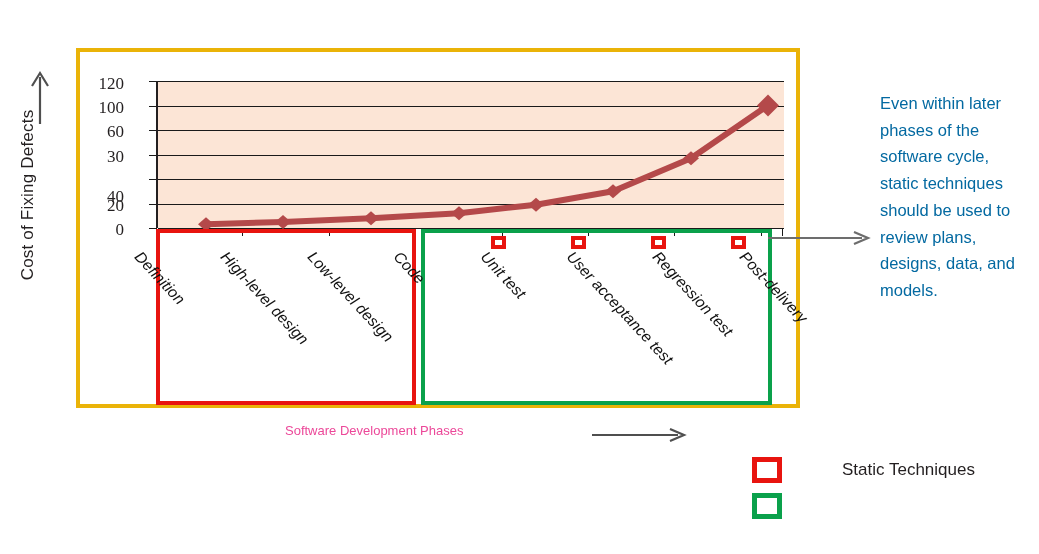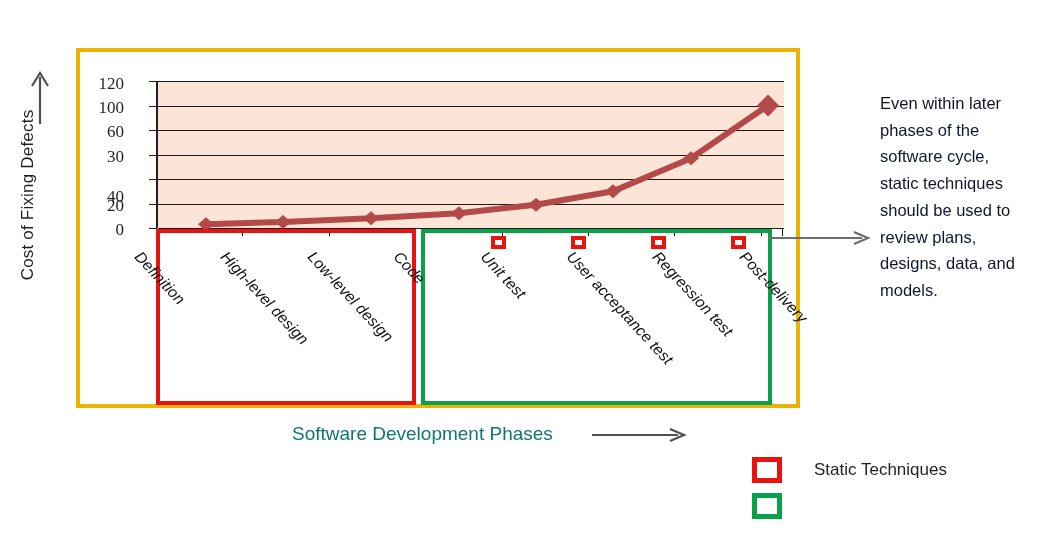--- a/index.html
+++ b/index.html
@@ -139,24 +139,24 @@
     width: 15px;
     height: 13px;
     border: 4px solid #e8140f;
     background: #ffffff;
     box-sizing: border-box;
   }
 
   
   .xaxis-caption {
     position: absolute;
-    left: 292px;
+    left: 285px;
     top: 423px;
-    font-size: 19px;
-    color: #0f766e;
+    font-size: 13px;
+    color: #ec4899;
     white-space: nowrap;
   }
   .xaxis-arrow {
     position: absolute;
     left: 592px;
     top: 428px;
     width: 96px;
     height: 14px;
   }
 
@@ -168,34 +168,35 @@
     width: 104px;
     height: 14px;
   }
   .callout-text {
     position: absolute;
     left: 880px;
     top: 90px;
     width: 152px;
     font-size: 16.5px;
     line-height: 1.62;
-    color: #0f172a;
+    color: #0369a1;
   }
 
   
   .legend {
     position: absolute;
     left: 752px;
     top: 452px;
     width: 285px;
   }
   .legend-row {
     display: flex;
     align-items: center;
     height: 36px;
+    gap: 28px;
   }
   .legend-swatch {
     width: 30px;
     height: 26px;
     box-sizing: border-box;
     background: #ffffff;
     flex: 0 0 auto;
   }
   .legend-swatch.static { border: 5px solid #e8140f; }
   .legend-swatch.dynamic { border: 5px solid #0aa14b; }

